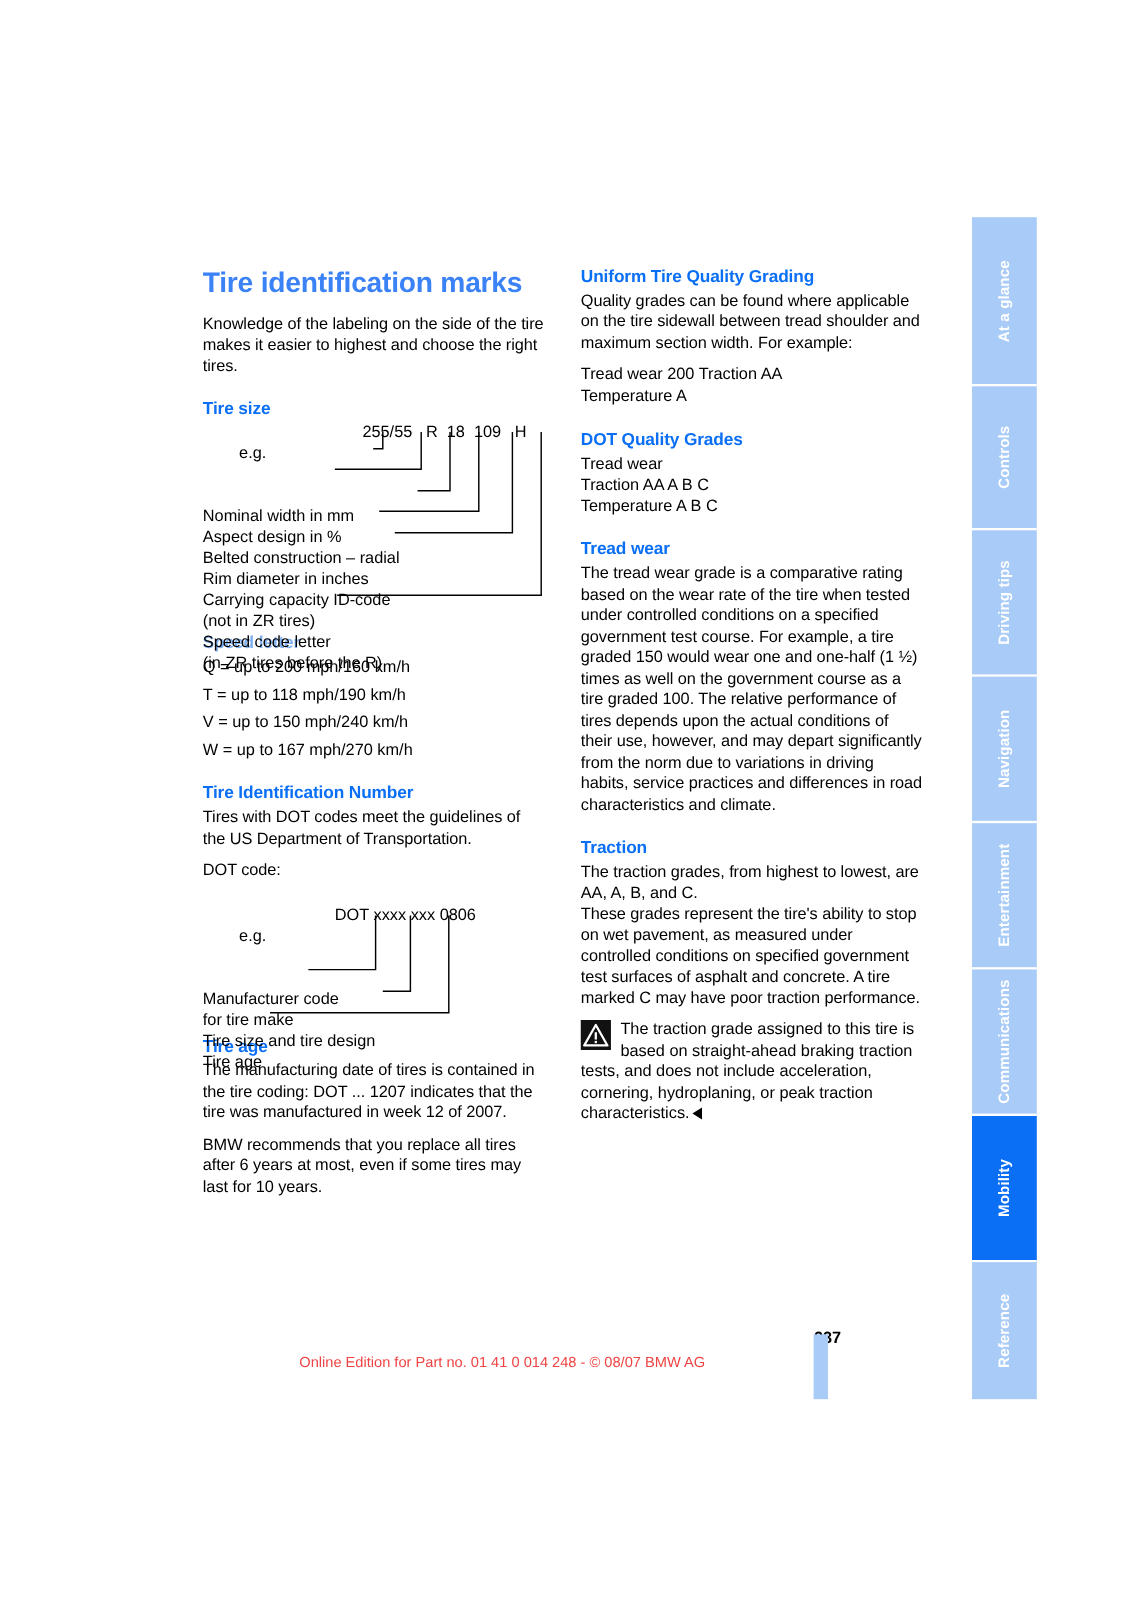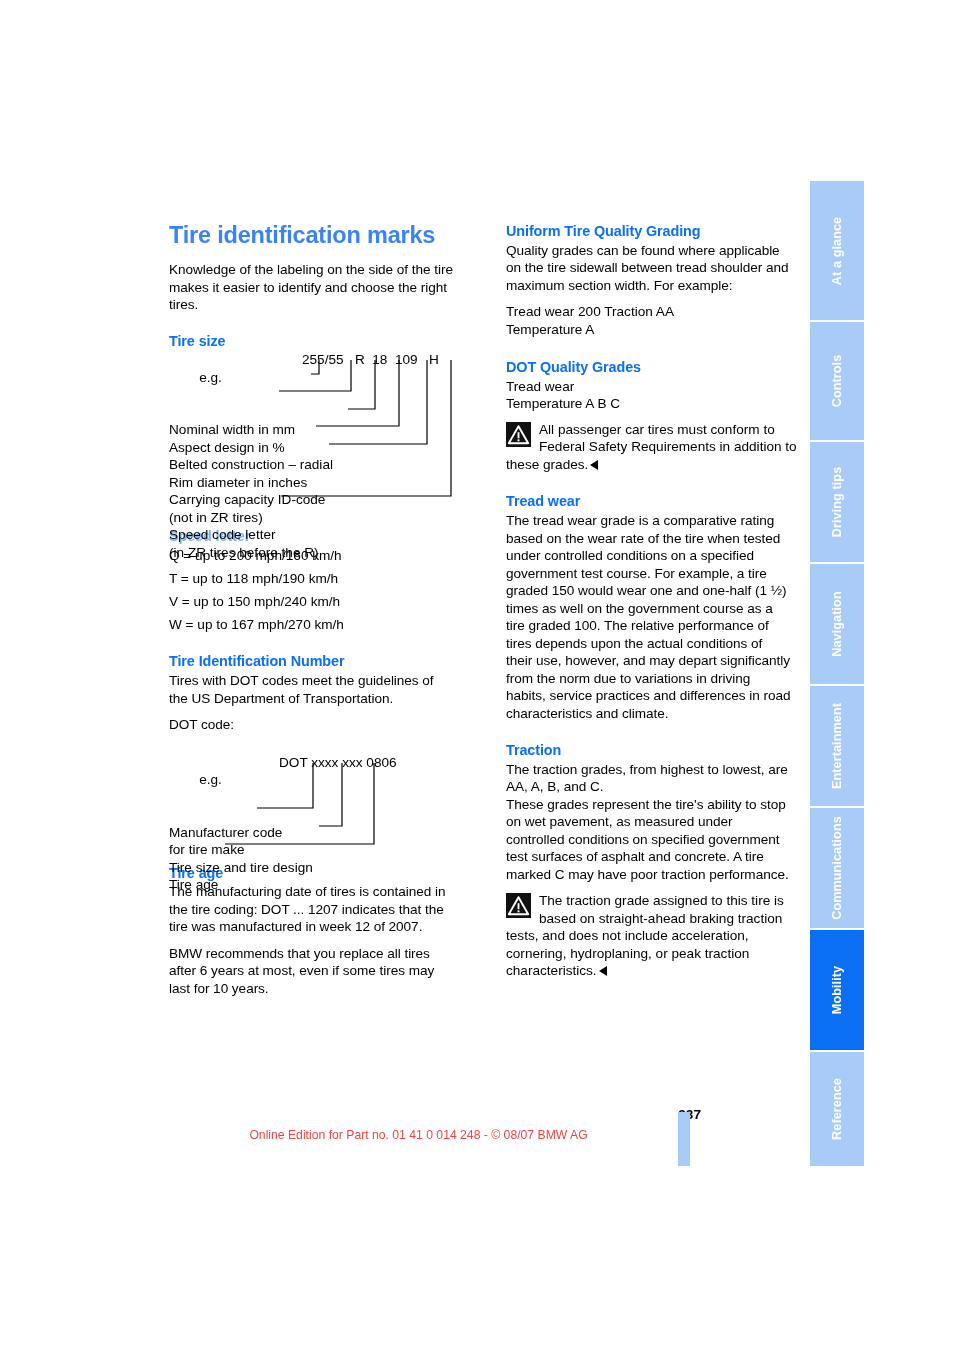--- a/index.html
+++ b/index.html
@@ -22,21 +22,21 @@
     width: 954px;
     height: 1350px;
   }
 
   
   .col {
     position: absolute;
     width: 296px;
   }
   #col-left  { left: 169px; top: 222px; }
-  #col-right { left: 506px; top: 222px; }
+  #col-right { left: 484px; top: 222px; }
 
   h1.doc-title {
     font-size: 23.5px;
     font-weight: bold;
     color: #3b82f6;
     margin: 0 0 12px 0;
     letter-spacing: -0.2px;
     line-height: 1.15;
   }
   h2.sect {
@@ -174,21 +174,21 @@
 </style>
 </head>
 <body>
 
 <div class="page">
 
   <div class="col" id="col-left">
 
     <h1 class="doc-title">Tire identification marks</h1>
 
-    <p class="body">Knowledge of the labeling on the side of the tire makes it easier to identify and choose the right tires.</p>
+    <p class="body">Knowledge of the labeling on the side of the tire makes it easier to highest and choose the right tires.</p>
 
     <h2 class="sect">Tire size</h2>
 
     <div class="diagram" style="height:158px;">
       <svg width="296" height="158">
 
         <path d="M150,9 L150,23 L142,23" stroke="#000" stroke-width="1.2" fill="none"></path>
 
         <path d="M182,9 L182,40 L110,40" stroke="#000" stroke-width="1.2" fill="none"></path>
 
@@ -263,34 +263,24 @@
     <h2 class="sect first">Uniform Tire Quality Grading</h2>
     <p class="body">Quality grades can be found where applicable on the tire sidewall between tread shoulder and maximum section width. For example:</p>
     <div class="lines">
       <div>Tread wear 200 Traction AA</div>
       <div>Temperature A</div>
     </div>
 
     <h2 class="sect" style="margin-top:20px;">DOT Quality Grades</h2>
     <div class="lines" style="margin-bottom:0;">
       <div>Tread wear</div>
+      <div>Traction AA A B C</div>
       <div>Temperature A B C</div>
     </div>
 
-    <div class="note">
-      <span class="warn-icon">
-        <svg width="25" height="25" viewBox="0 0 25 25">
-          <rect x="0" y="0" width="25" height="25" fill="#111111"></rect>
-          <path d="M12.5 4.2 L22.2 21.2 L2.8 21.2 Z" fill="none" stroke="#ffffff" stroke-width="1.9" stroke-linejoin="round"></path>
-          <rect x="11.55" y="10.2" width="1.9" height="6.1" fill="#ffffff"></rect>
-          <rect x="11.55" y="17.4" width="1.9" height="1.9" fill="#ffffff"></rect>
-        </svg>
-      </span>
-      <span>All passenger car tires must conform to Federal Safety Requirements in addition to these grades.</span><span class="endmark"></span>
-    </div>
 
     <h2 class="sect" style="margin-top:19px;">Tread wear</h2>
     <p class="body">The tread wear grade is a comparative rating based on the wear rate of the tire when tested under controlled conditions on a specified government test course. For example, a tire graded 150 would wear one and one-half (1 ½) times as well on the government course as a tire graded 100. The relative performance of tires depends upon the actual conditions of their use, however, and may depart significantly from the norm due to variations in driving habits, service practices and differences in road characteristics and climate.</p>
 
     <h2 class="sect" style="margin-top:19px;">Traction</h2>
     <p class="body tight">The traction grades, from highest to lowest, are AA, A, B, and C.</p>
     <p class="body">These grades represent the tire's ability to stop on wet pavement, as measured under controlled conditions on specified government test surfaces of asphalt and concrete. A tire marked C may have poor traction performance.</p>
 
     <div class="note">
       <span class="warn-icon">

